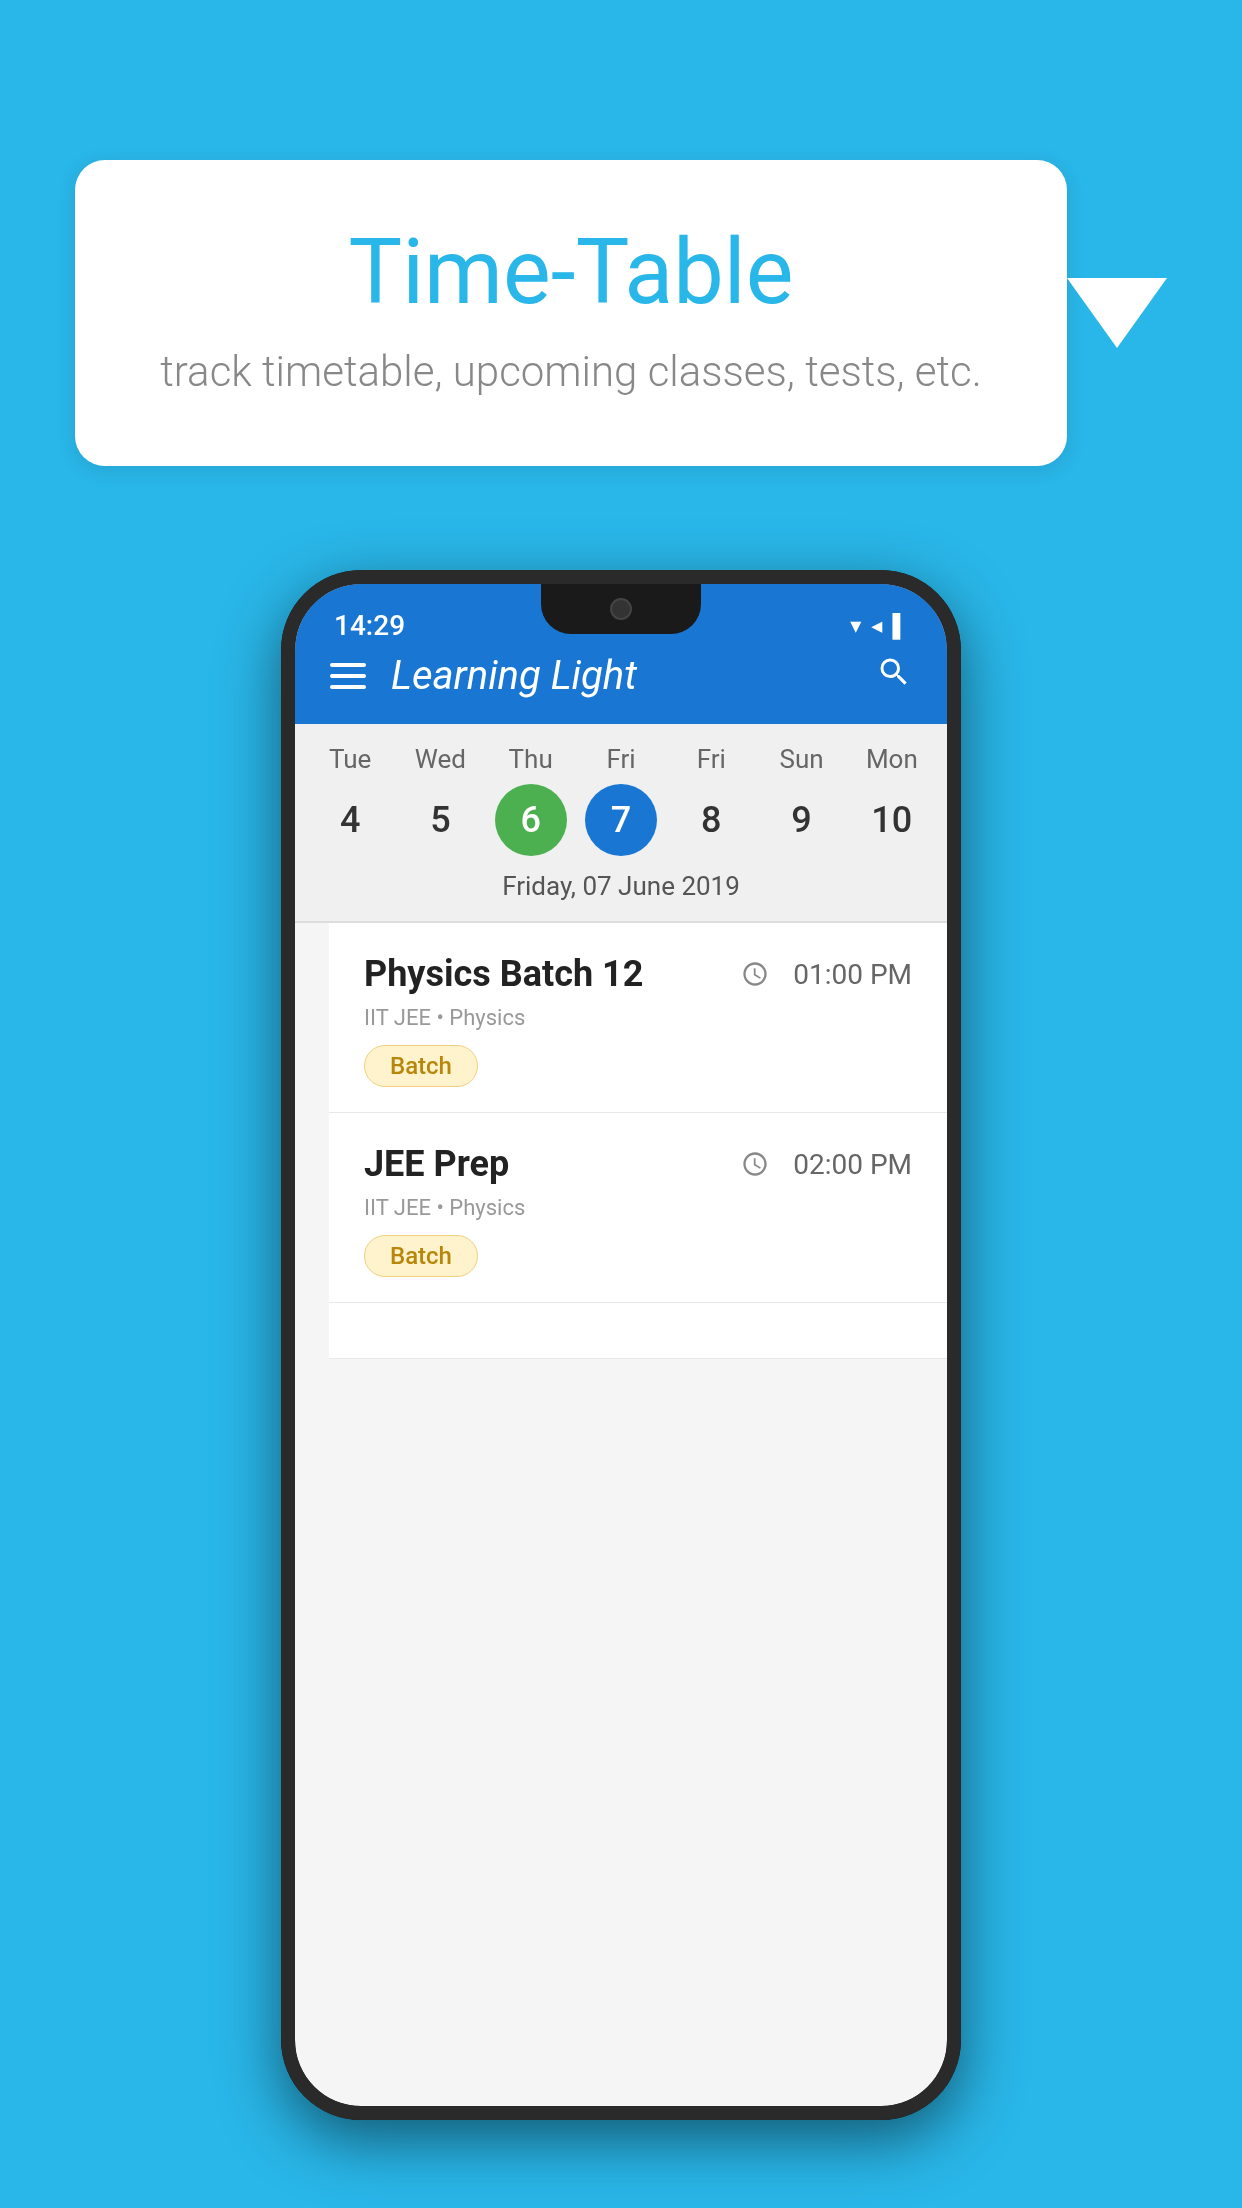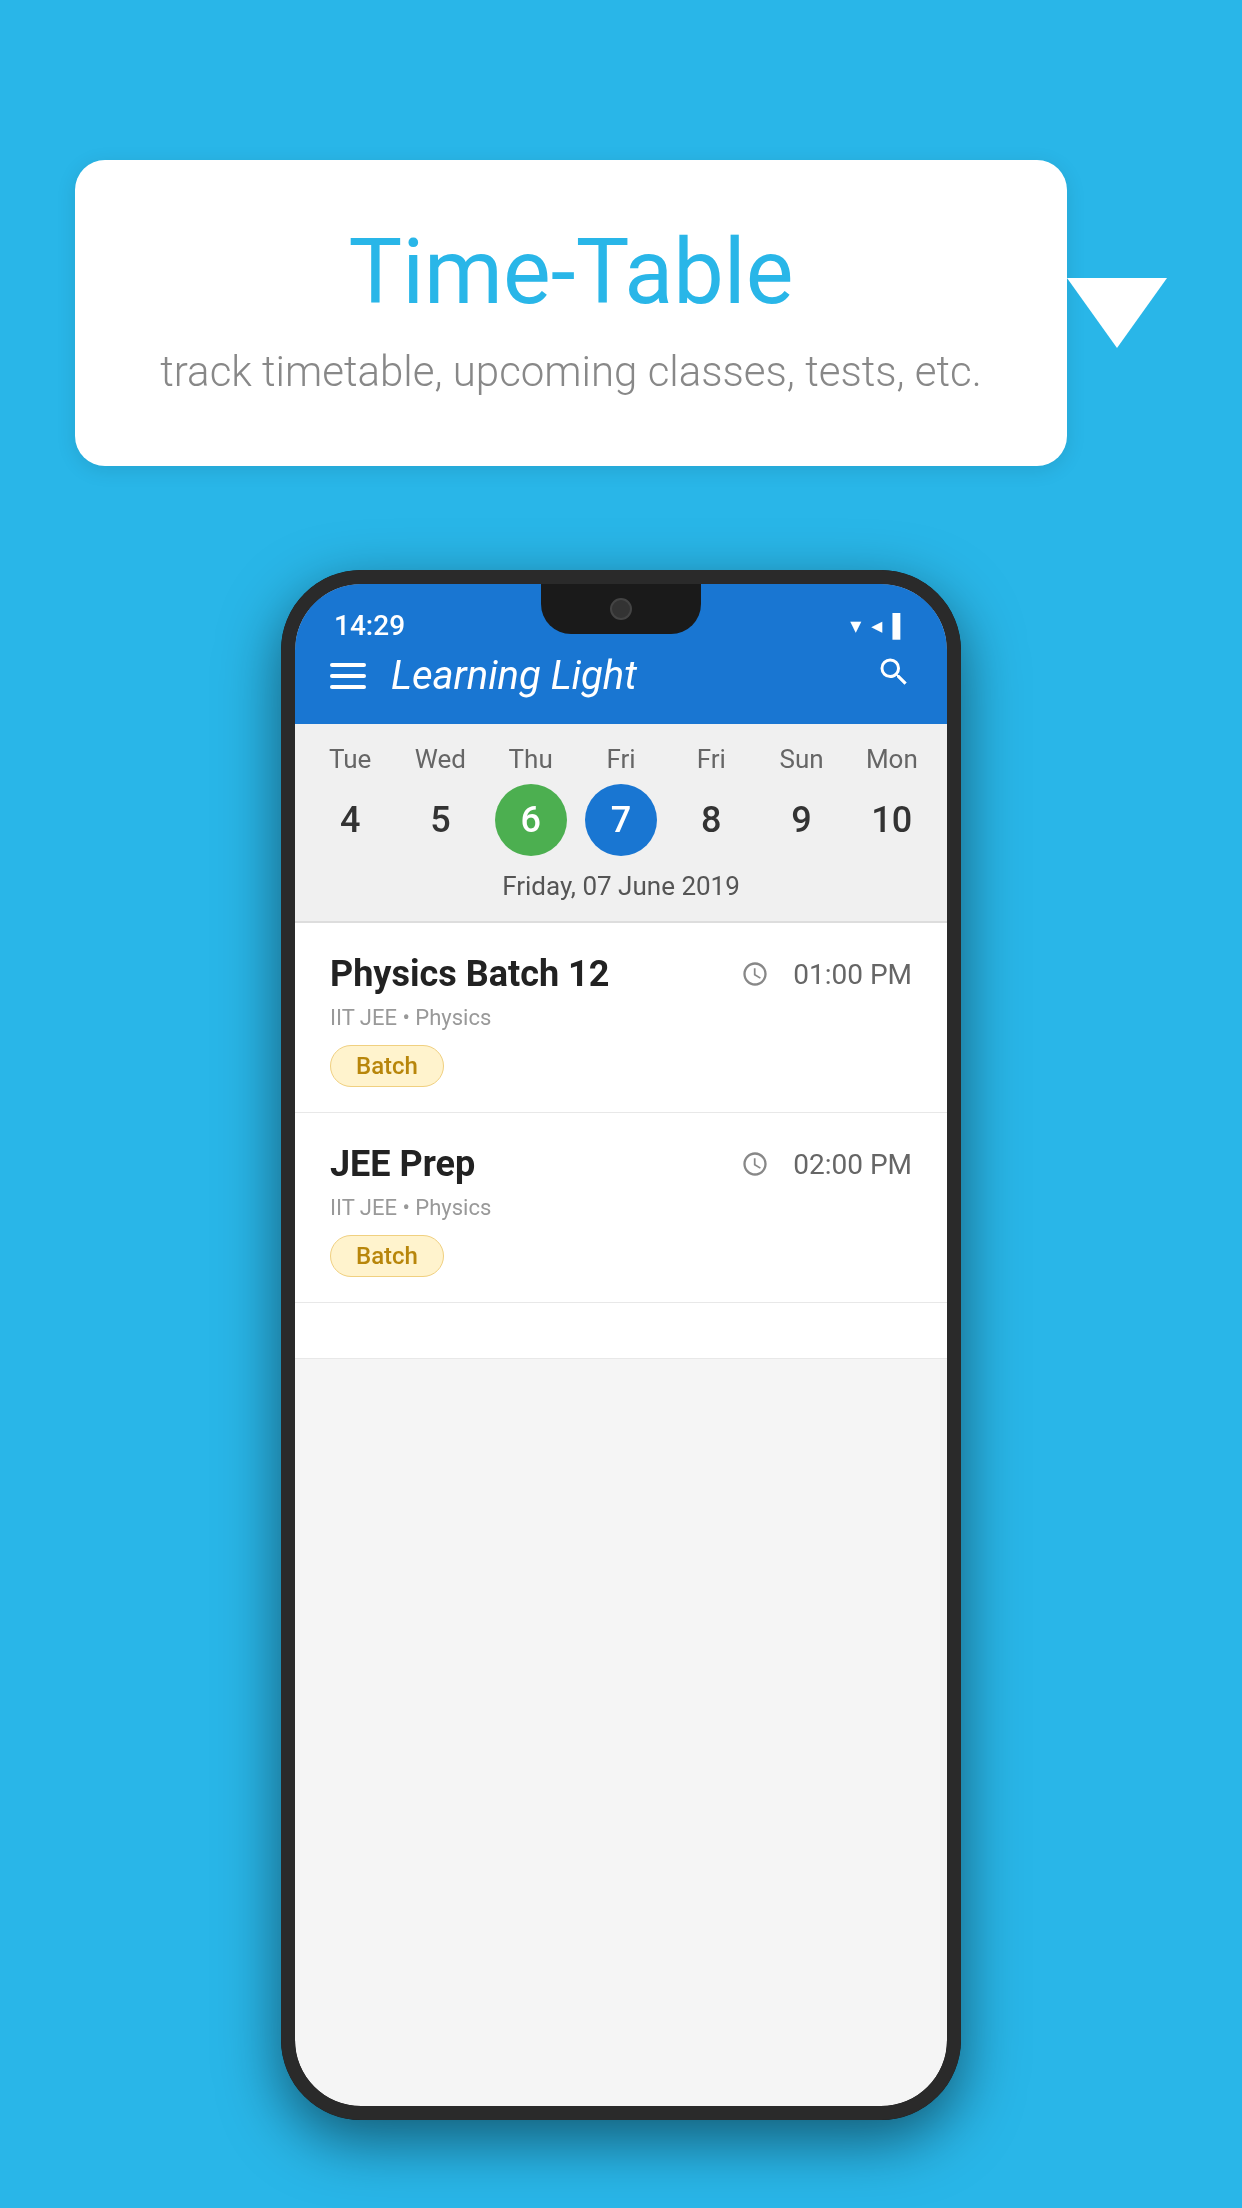--- a/index.html
+++ b/index.html
@@ -257,20 +257,21 @@
     
     .divider {
       height: 2px;
       background: #ddd;
     }
 
     
     .schedule-list {
       background: white;
       overflow: hidden;
+      margin-left: 34px;
     }
 
     .schedule-item {
       padding: 30px 35px 25px 35px;
       border-bottom: 1px solid #e8e8e8;
       background: white;
     }
 
     .schedule-item-header {
       display: flex;

